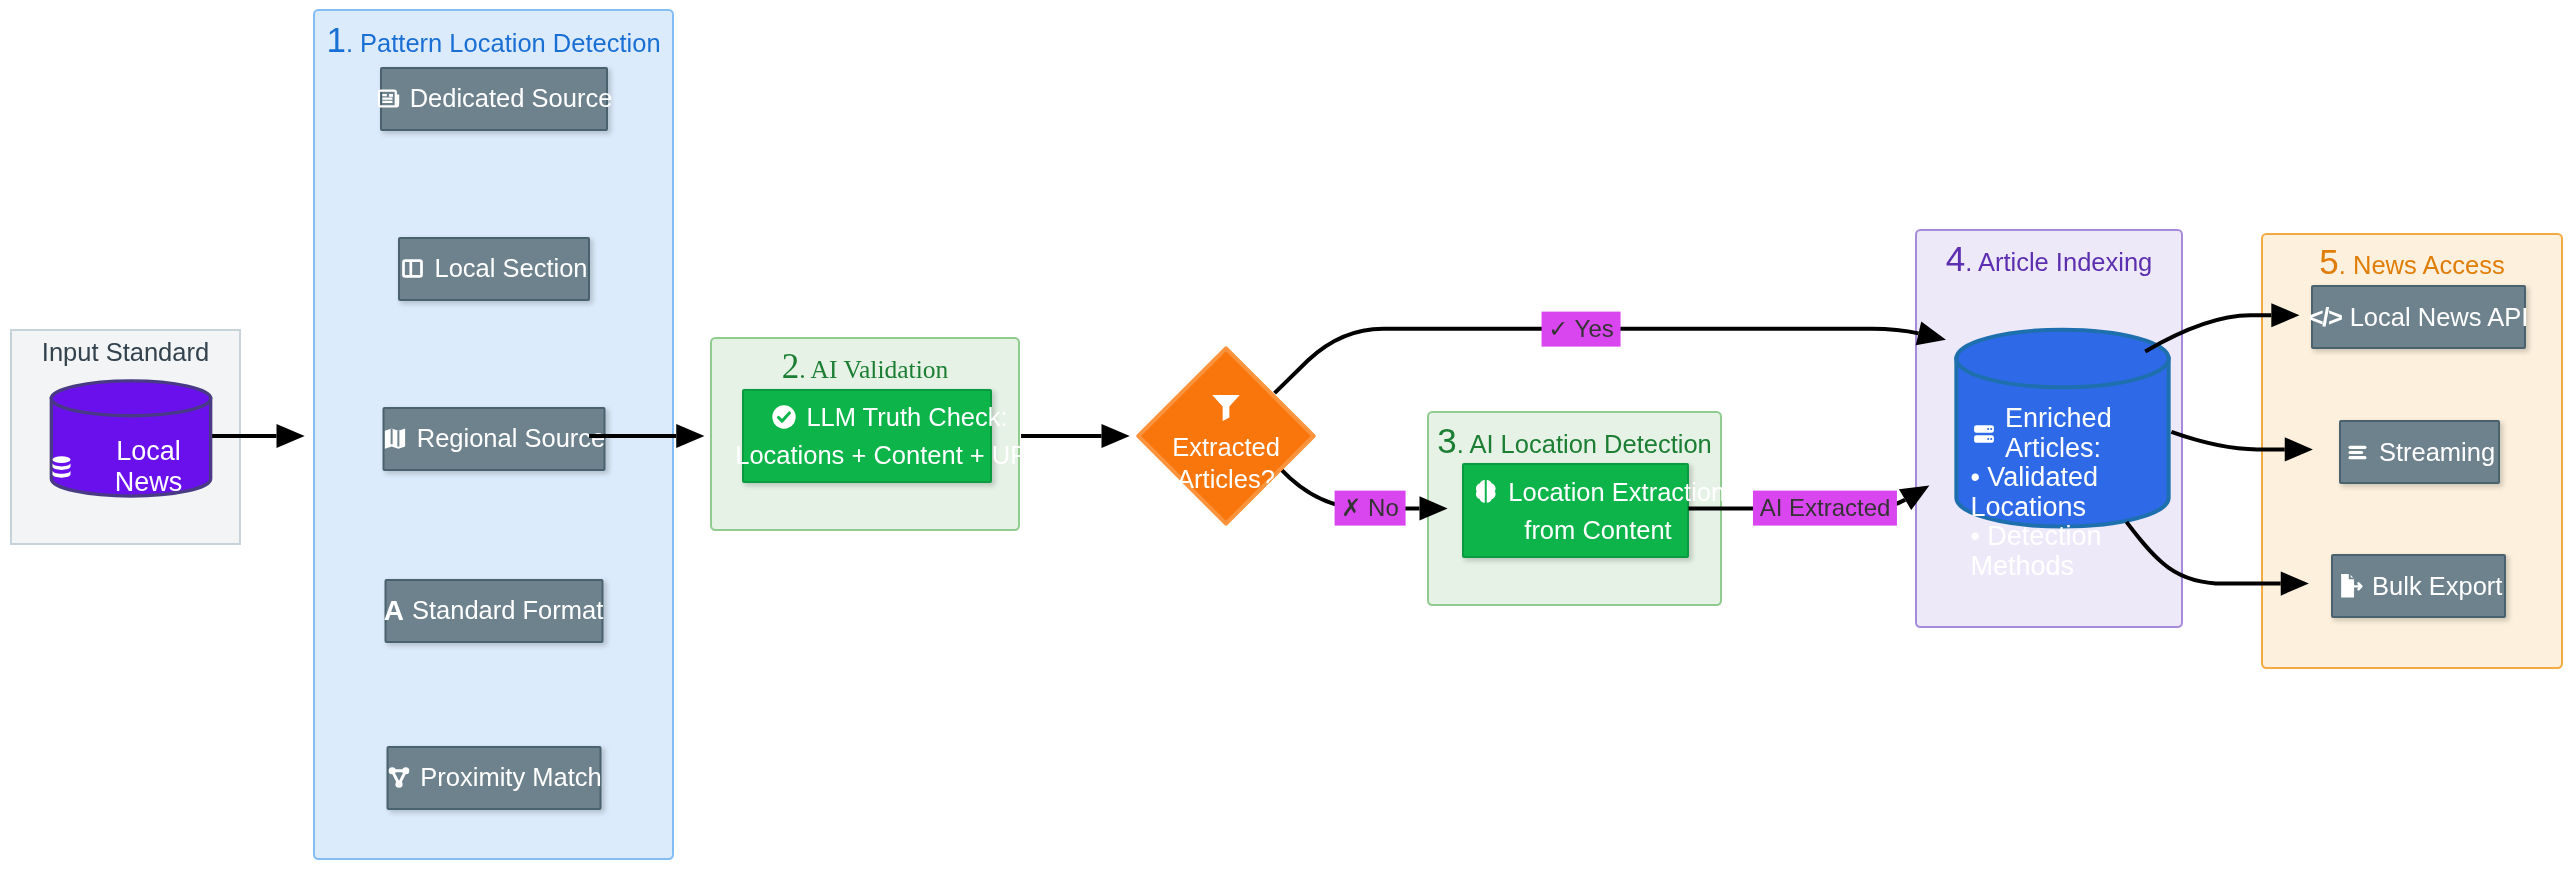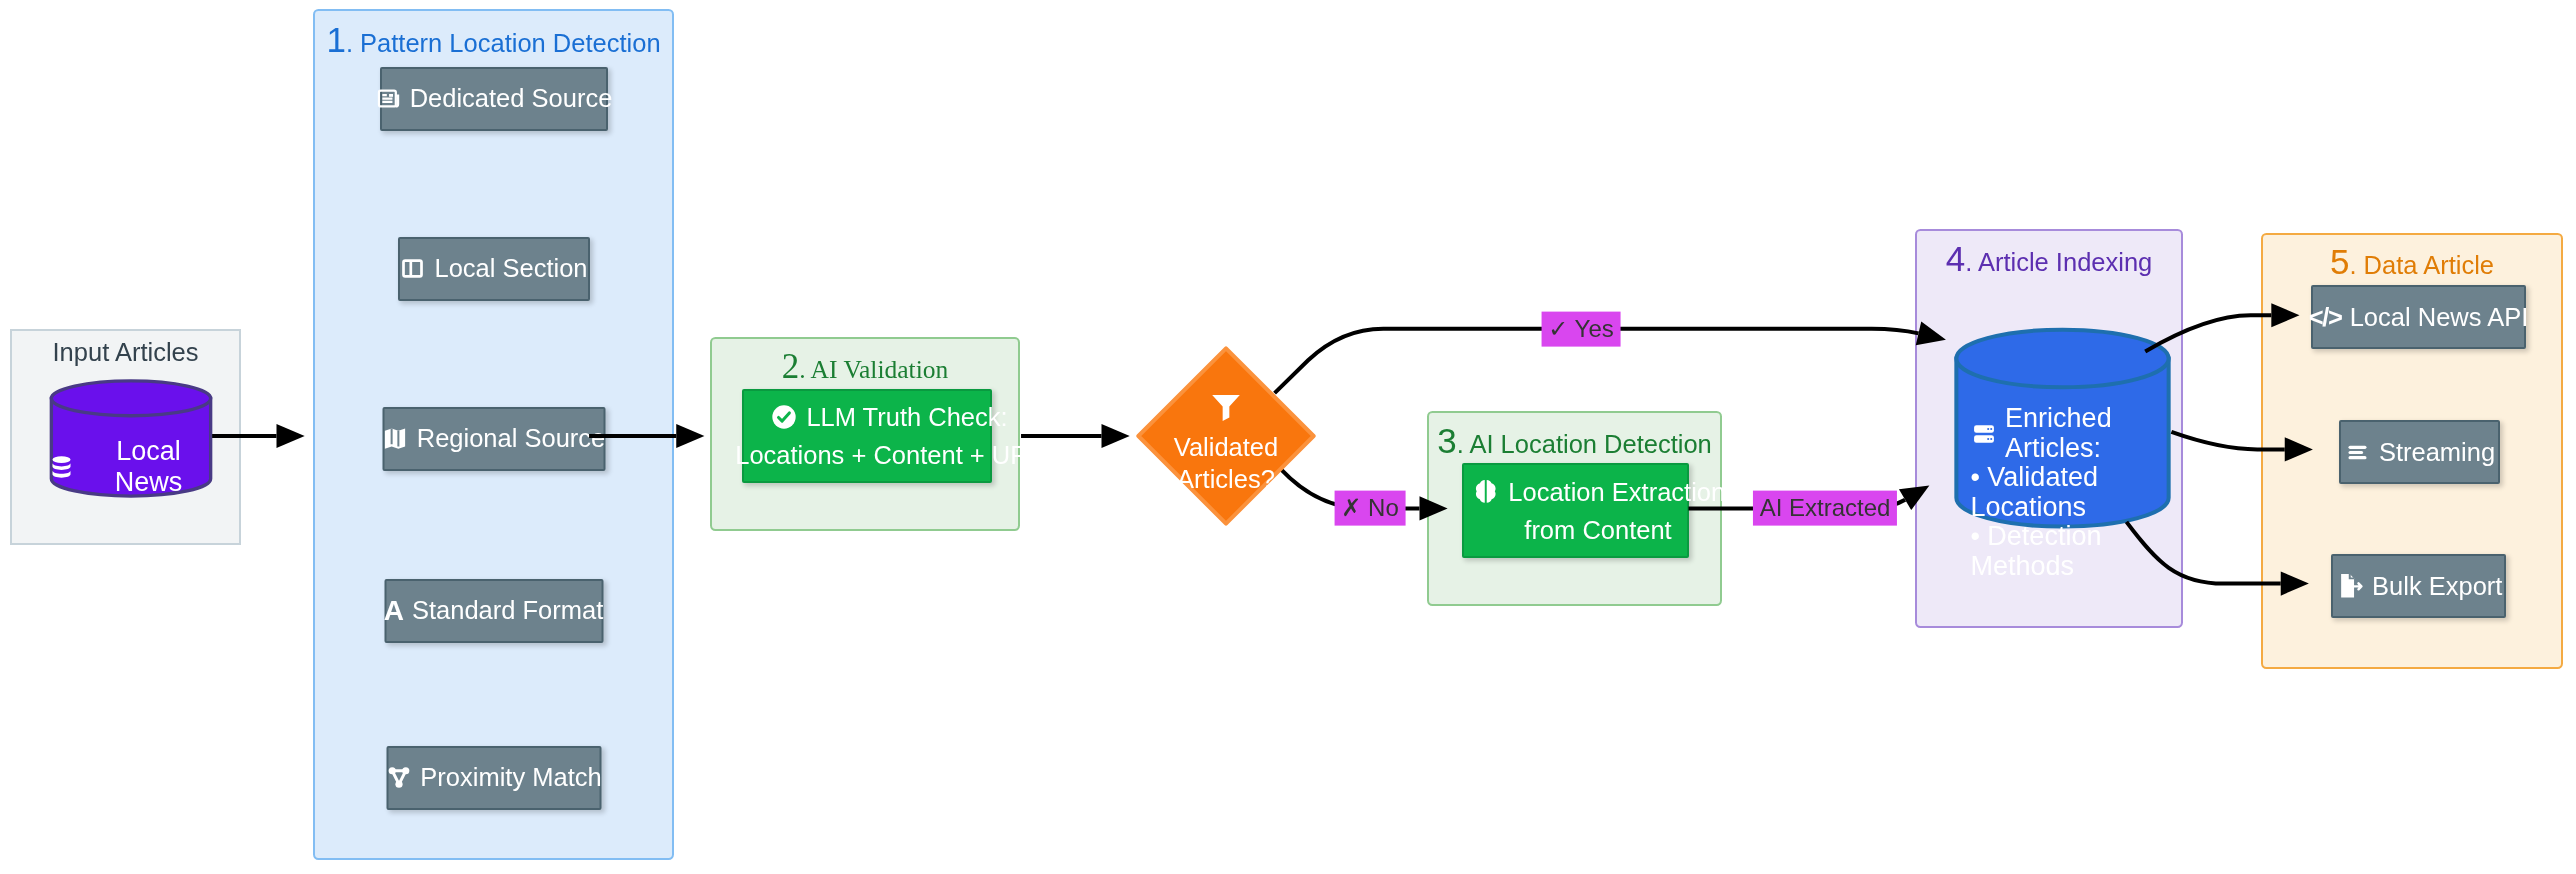--- a/index.html
+++ b/index.html
@@ -53,21 +53,21 @@
 
   .icon{flex:0 0 auto;display:inline-block;}
   .glyph-icon{font-weight:bold;}
 </style>
 </head>
 <body>
 
 <div class="canvas">
 
   <div class="input-group">
-    <div class="sec-title">Input Articles</div>
+    <div class="sec-title">Input Standard</div>
     <div class="cyl" style="left:36px;top:47px;width:166px;height:121px;">
       <svg class="shape" width="166" height="121" viewBox="0 0 248 180">
         <path d="M5 30 V150 A119 26 0 0 0 243 150 V30 Z" fill="#6a10ec" stroke="#493a85" stroke-width="5"></path>
         <ellipse cx="124" cy="30" rx="119" ry="26" fill="#6a10ec" stroke="#493a85" stroke-width="5"></ellipse>
       </svg>
       <div class="cyl-text" style="left:0;top:58px;width:100%;text-align:center;font-size:27px;">
         <span class="iconline" style="justify-content:center;">
           <svg class="icon" width="27" height="27" viewBox="0 0 24 24" fill="#fff">
             <ellipse cx="12" cy="5" rx="8" ry="3"></ellipse>
             <path d="M4 8c0 1.7 3.6 3 8 3s8-1.3 8-3v3.2c0 1.7-3.6 3-8 3s-8-1.3-8-3z"></path>
@@ -138,21 +138,21 @@
   </div>
 
   <div class="diamond above">
     <svg class="shape" width="182" height="182" viewBox="0 0 272 272">
       <polygon points="136,5 267,136 136,267 5,136" fill="#f9760d" stroke="#fb923c" stroke-width="6" stroke-linejoin="round"></polygon>
     </svg>
     <div class="d-content">
       <svg class="icon" width="36" height="32" viewBox="0 0 24 22" style="margin-bottom:6.7px;">
         <path d="M2.5 2h19l-7.2 8v7.5l-4.6 2.5v-10L2.5 2z" fill="#fff"></path>
       </svg>
-      <span>Validated</span>
+      <span>Extracted</span>
       <span>Articles?</span>
     </div>
   </div>
 
   <div class="section s3">
     <div class="sec-title">
       <span class="num">3</span><span>. AI Location Detection</span>
     </div>
     <div class="green-node" style="left:33px;top:50px;width:227px;height:95px;">
       <span class="iconline">
@@ -188,21 +188,21 @@
           <span>Enriched Articles:</span>
         </span>
         <span>• Validated Locations</span><br>
         <span>• Detection Methods</span>
       </div>
     </div>
   </div>
 
   <div class="section s5">
     <div class="sec-title">
-      <span class="num">5</span><span>. Data Article</span>
+      <span class="num">5</span><span>. News Access</span>
     </div>
     <div class="gray-node" style="left:48px;transform:none;top:50px;width:215px;height:64px;">
       <span class="icon glyph-icon" style="font-size:25.5px;letter-spacing:-1.3px;">&lt;/&gt;</span>
       <span>Local News API</span>
     </div>
     <div class="gray-node" style="left:76px;transform:none;top:185px;width:161px;height:64px;">
       <svg class="icon" width="27" height="27" viewBox="0 0 24 24" fill="#fff">
         <rect x="4" y="6" width="16" height="2.8" rx="1.4"></rect>
         <rect x="4" y="10.6" width="13" height="2.8" rx="1.4"></rect>
         <rect x="4" y="15.2" width="16" height="2.8" rx="1.4"></rect>

